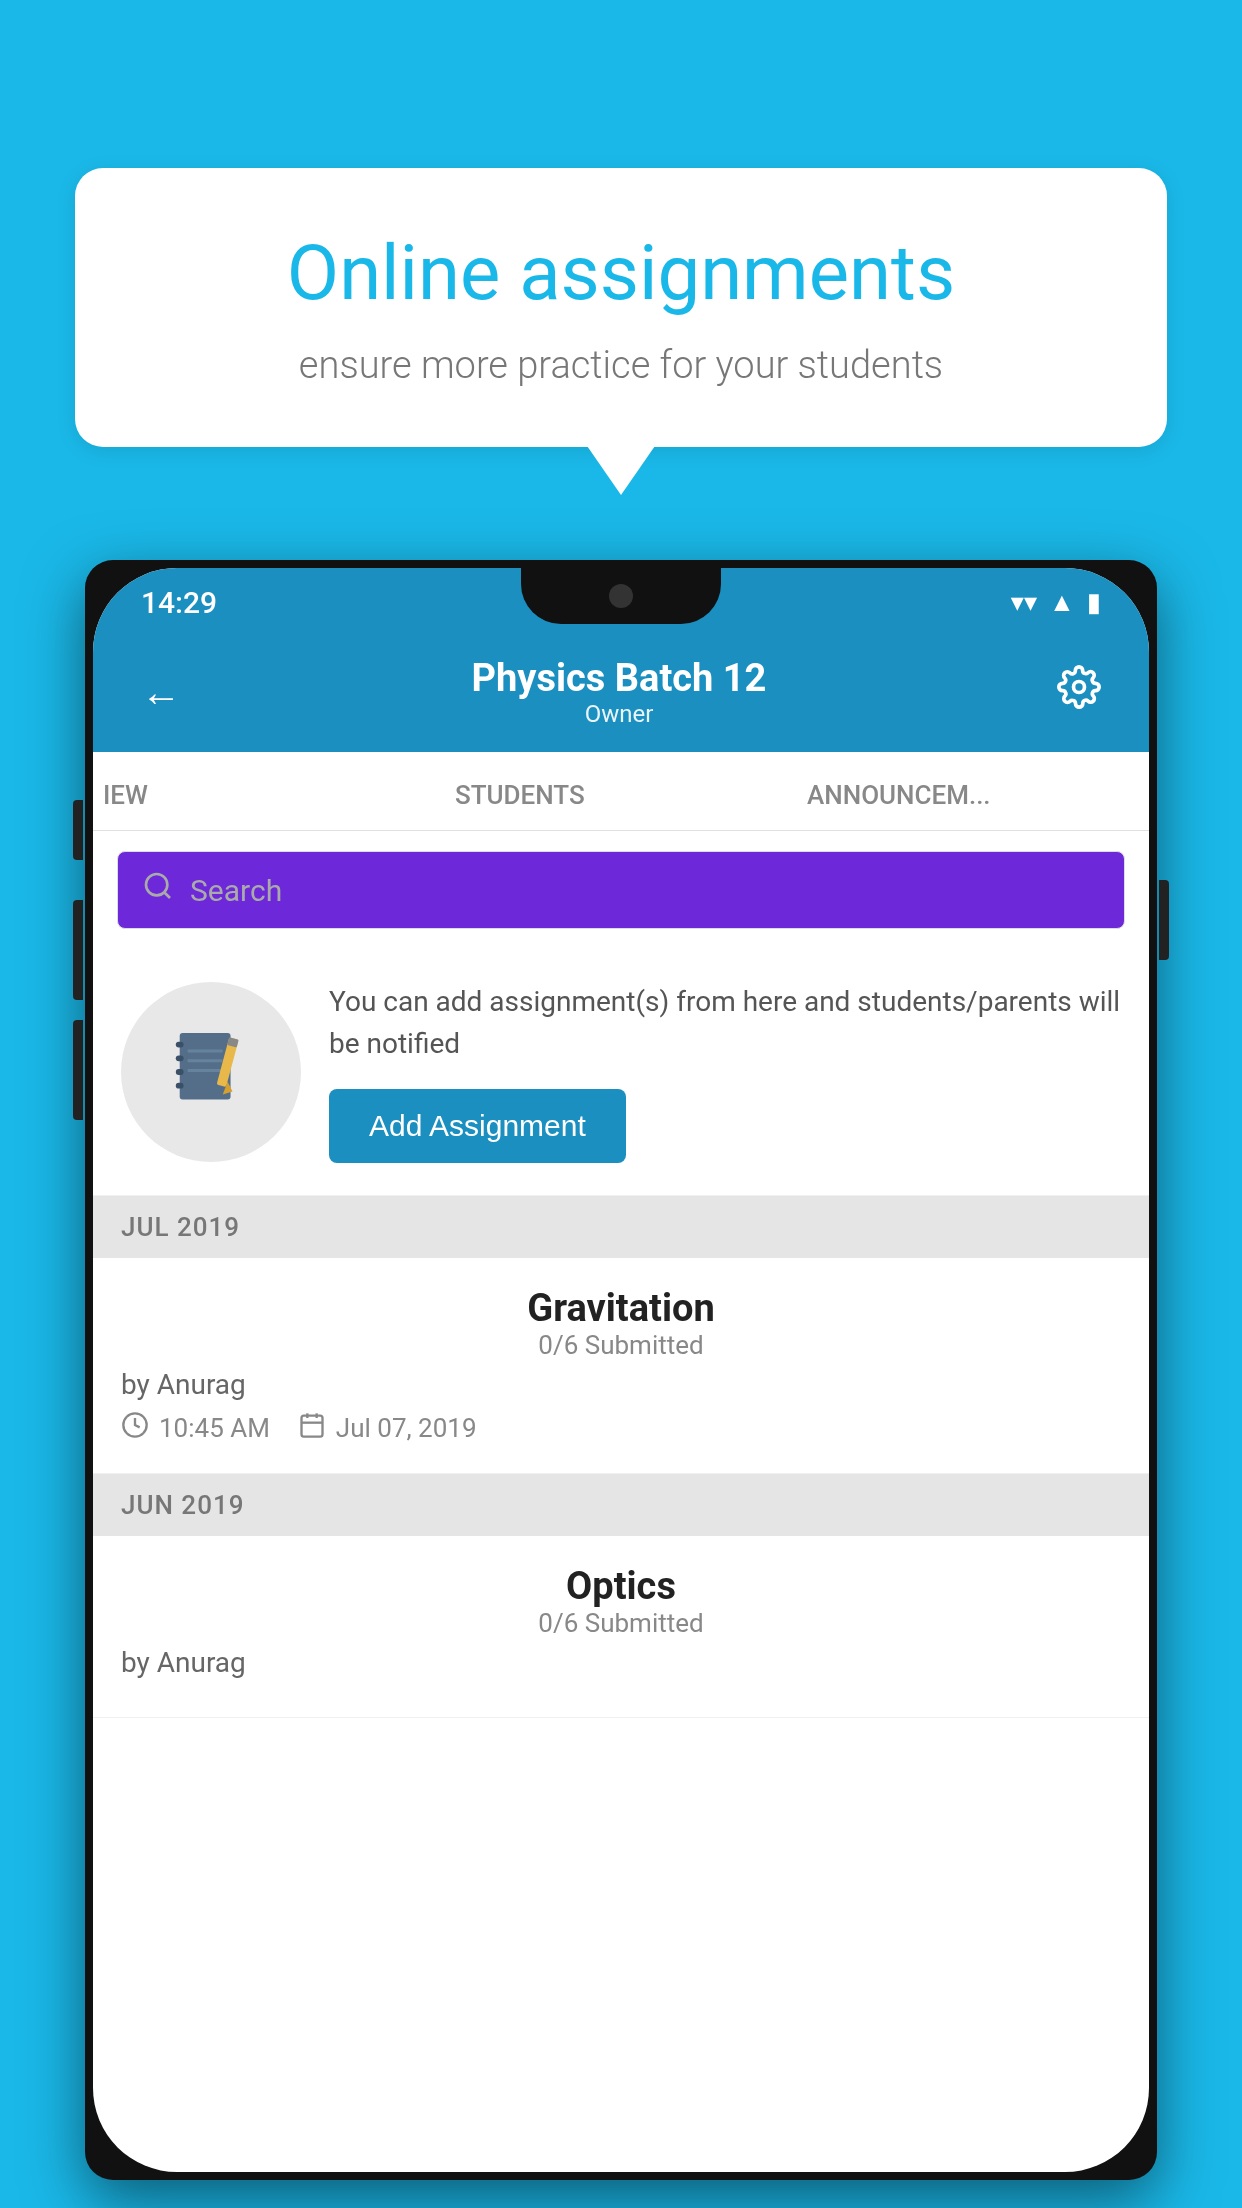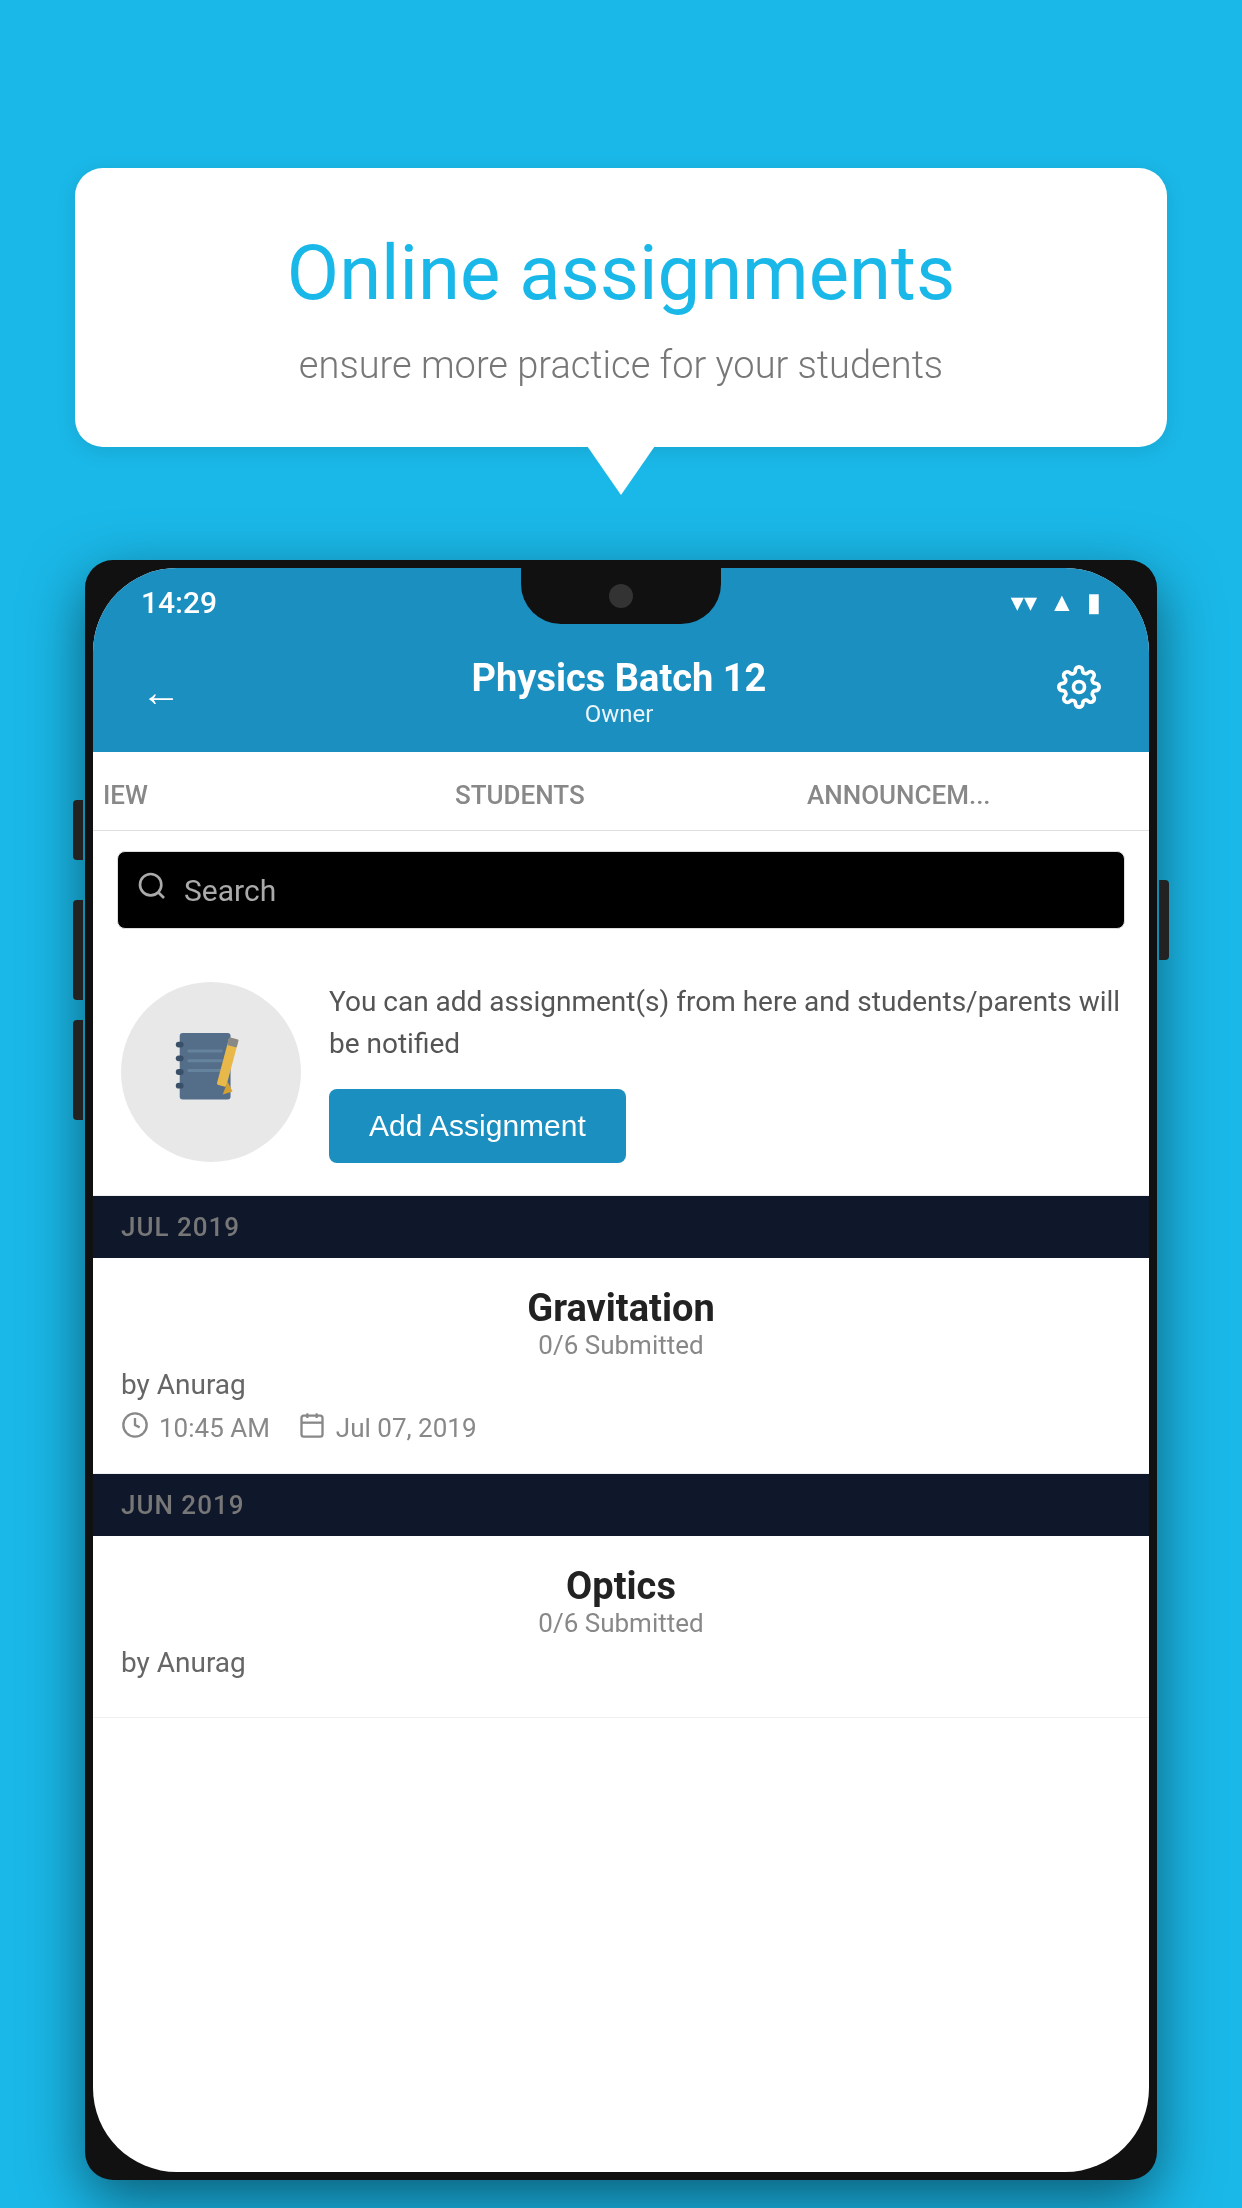--- a/index.html
+++ b/index.html
@@ -179,25 +179,25 @@
     }
 
     
     .search-container {
       padding: 20px 24px;
       background: white;
     }
     .search-bar {
       border: 1px solid #ddd;
       border-radius: 8px;
-      padding: 18px 18px;
+      padding: 18px 24px;
       display: flex;
       align-items: center;
       gap: 16px;
-      background: #000000;
+      background: #6d28d9;
     }
     .search-icon-el {
       color: #aaa;
       font-size: 32px;
     }
     .search-text {
       font-size: 30px;
       color: #aaa;
     }
 
@@ -235,21 +235,21 @@
       border: none;
       border-radius: 8px;
       padding: 20px 40px;
       font-size: 30px;
       font-weight: 500;
       cursor: pointer;
     }
 
     
     .section-header {
-      background: #0f172a;
+      background: #e5e5e5;
       padding: 16px 28px;
       font-size: 26px;
       color: #777;
       font-weight: 500;
       letter-spacing: 1px;
     }
 
     
     .assignment-item {
       background: white;

